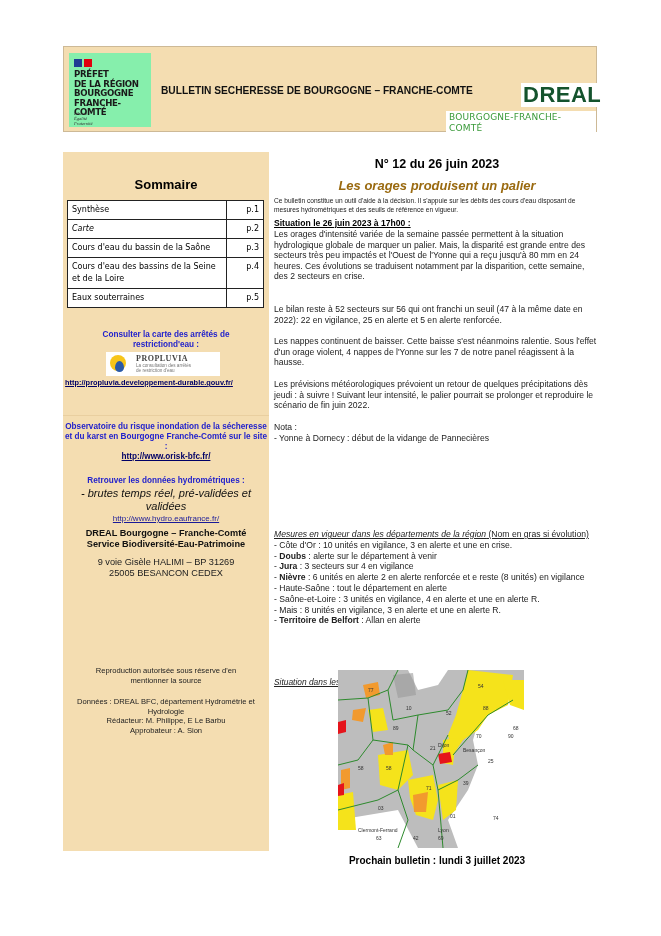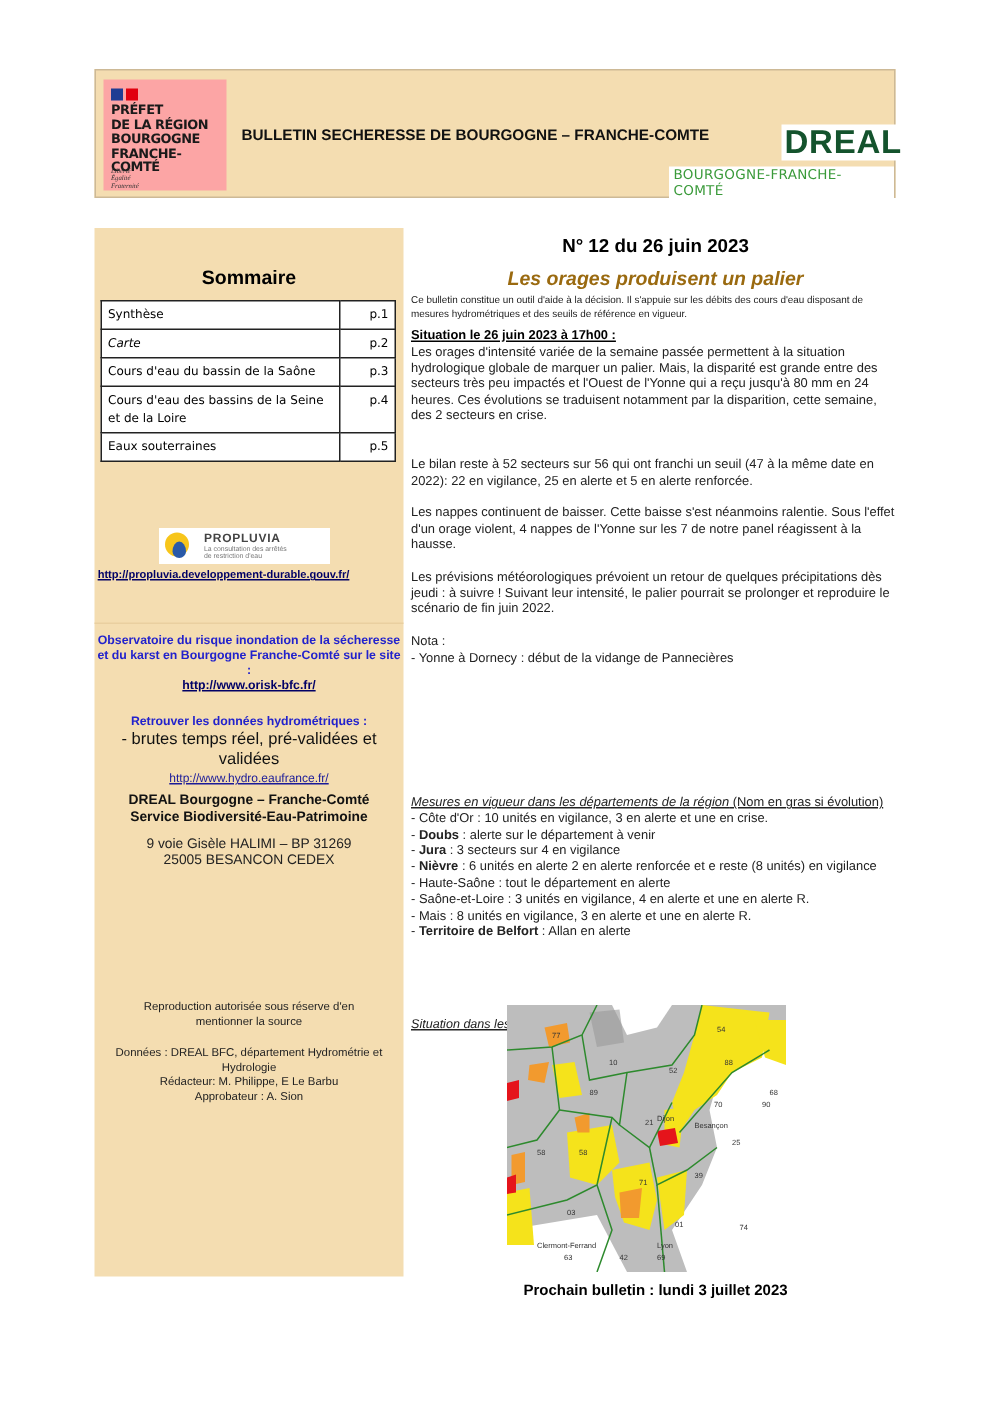--- a/index.html
+++ b/index.html
@@ -2,41 +2,41 @@
 <html><head>
 <meta charset="utf-8">
 <style>
   html, body { margin: 0; padding: 0; background: #ffffff; }
   body { width: 661px; height: 936px; position: relative; overflow: hidden;
          font-family: "Liberation Sans", sans-serif; color: #000; }
 
   
   .header { position: absolute; left: 63px; top: 46px; width: 534px; height: 86px;
             background: #f4ddb1; border: 1px solid #cdb996; box-sizing: border-box; }
-  .prefet-logo { position: absolute; left: 5px; top: 6px; width: 82px; height: 74px; background: #fca5a5; }
+  .prefet-logo { position: absolute; left: 5px; top: 6px; width: 82px; height: 74px; background: #86efac; }
   .flag { position: absolute; left: 5px; top: 6px; width: 18px; height: 8px; }
   .flag .b { position: absolute; left: 0; top: 0; width: 8px; height: 8px; background: #1f3c93; }
   .flag .r { position: absolute; left: 10px; top: 0; width: 8px; height: 8px; background: #e1000f; }
   .prefet-text { position: absolute; left: 5px; top: 17px; font-size: 8.6px; font-weight: bold; line-height: 9.6px; color: #1a1a1a; font-family: "DejaVu Sans", sans-serif; letter-spacing: -0.3px; }
   .devise { position: absolute; left: 5px; top: 58px; font-family: "Liberation Serif", serif; font-style: italic; font-size: 4.5px; line-height: 5px; color: #333; }
   .header-title { position: absolute; left: 97px; top: 38px; font-size: 10.2px; font-weight: bold; color: #111; }
   .dreal-logo { position: absolute; left: 457px; top: 36px; font-size: 22px; font-weight: bold; color: #14532d; letter-spacing: 0.5px; background: #fff; padding: 0 2px; line-height: 24px; }
   .dreal-sub { position: absolute; left: 382px; top: 64px; font-size: 9px; color: #3a9a3a; background: #fff; padding: 1px 3px; line-height: 11px; letter-spacing: 0.2px; font-family: "DejaVu Sans", sans-serif; }
 
   
   .left { position: absolute; left: 63px; top: 152px; width: 206px; height: 699px; background: #f4ddb1; }
   .sommaire-title { position: absolute; left: 0; top: 25px; width: 206px; text-align: center; font-size: 13px; font-weight: bold; }
   .toc { position: absolute; left: 4px; top: 48px; width: 197px; border-collapse: collapse; background: #fff; }
   .toc td { border: 1px solid #222; font-family: "DejaVu Sans", sans-serif; font-size: 8px; padding: 3px 4px; vertical-align: top; line-height: 12px; }
   .toc td.pg { width: 28px; text-align: right; }
   .consult { position: absolute; left: 0; top: 178px; width: 206px; text-align: center; font-size: 8.2px; font-weight: bold; color: #2222cc; line-height: 10px; }
   .propluvia { position: absolute; left: 43px; top: 200px; width: 114px; height: 24px; background: #fff; }
   .propluvia .sun { position: absolute; left: 4px; top: 3px; width: 16px; height: 16px; border-radius: 50%; background: #f7c51a; }
   .propluvia .drop { position: absolute; left: 9px; top: 9px; width: 9px; height: 11px; border-radius: 50% 50% 50% 50% / 60% 60% 40% 40%; background: #2a5aa8; }
-  .propluvia .pname { position: absolute; left: 30px; top: 2px; font-size: 8px; font-weight: bold; color: #444; letter-spacing: 0.5px; }
+  .propluvia .pname { position: absolute; left: 30px; top: 2px; font-size: 8px; font-weight: bold; color: #444; letter-spacing: 0.5px; font-family: Liberation Serif, serif; }
   .propluvia .psub { position: absolute; left: 30px; top: 11px; font-size: 4.6px; color: #777; line-height: 5px; }
   .link { color: #000066; text-decoration: underline; }
   .propluvia-link { position: absolute; left: 0; top: 226px; width: 172px; text-align: center; font-size: 7.4px; font-weight: bold; }
   .divider { position: absolute; left: 0; width: 206px; height: 1px; background: #e9cfa0; }
   .orisk { position: absolute; left: 0; top: 270px; width: 206px; text-align: center; font-size: 8.2px; font-weight: bold; color: #2222cc; line-height: 10px; }
   .orisk .link { color: #000066; }
   .hydro-title { position: absolute; left: 0; top: 324px; width: 206px; text-align: center; font-size: 8.2px; font-weight: bold; color: #2222cc; }
   .hydro-desc { position: absolute; left: 0; top: 335px; width: 206px; text-align: center; font-size: 11px; line-height: 13px; color: #111; }
   .hydro-link { position: absolute; left: 0; top: 362px; width: 206px; text-align: center; font-size: 8px; }
   .hydro-link .link { color: #1a1a99; }
@@ -105,41 +105,45 @@
           <td>Cours d'eau des bassins de la Seine et de la Loire</td>
           <td class="pg">p.4</td>
         </tr>
     <tr>
           <td>Eaux souterraines</td>
           <td class="pg">p.5</td>
         </tr>
   </tbody>
     </table>
 
+  <div class="consult">
+    <div>Consulter la carte des arrêtés de</div>
+    <div>restrictiond'eau :</div>
+  </div>
   <div class="propluvia">
     <span class="sun"></span>
     <span class="drop"></span>
     <span class="pname">PROPLUVIA</span>
     <div class="psub">
       <div>La consultation des arrêtés</div>
       <div>de restriction d'eau</div>
     </div>
   </div>
   <div class="propluvia-link">
     <span class="link">http://propluvia.developpement-durable.gouv.fr/</span>
   </div>
 
   <div class="divider" style="top:263px"></div>
 
   <div class="orisk">
     <div style="padding:0 2px">Observatoire du risque inondation de la sécheresse et du karst en Bourgogne Franche-Comté sur le site  :</div>
     <div><span class="link">http://www.orisk-bfc.fr/</span></div>
   </div>
   <div class="hydro-title">Retrouver les données hydrométriques :</div>
-  <div class="hydro-desc" style="padding:0 14px; box-sizing:border-box;">- brutes temps réel, pré-validées et validées</div>
+  <div class="hydro-desc" style="padding:0 14px; box-sizing:border-box;font-style:italic;">- brutes temps réel, pré-validées et validées</div>
   <div class="hydro-link">
     <span class="link">http://www.hydro.eaufrance.fr/</span>
   </div>
   <div class="dreal-bfc">
     <div>DREAL Bourgogne – Franche-Comté</div>
     <div>Service Biodiversité-Eau-Patrimoine</div>
   </div>
   <div class="address">
     <div>9 voie Gisèle HALIMI – BP 31269</div>
     <div>25005 BESANCON CEDEX</div>

